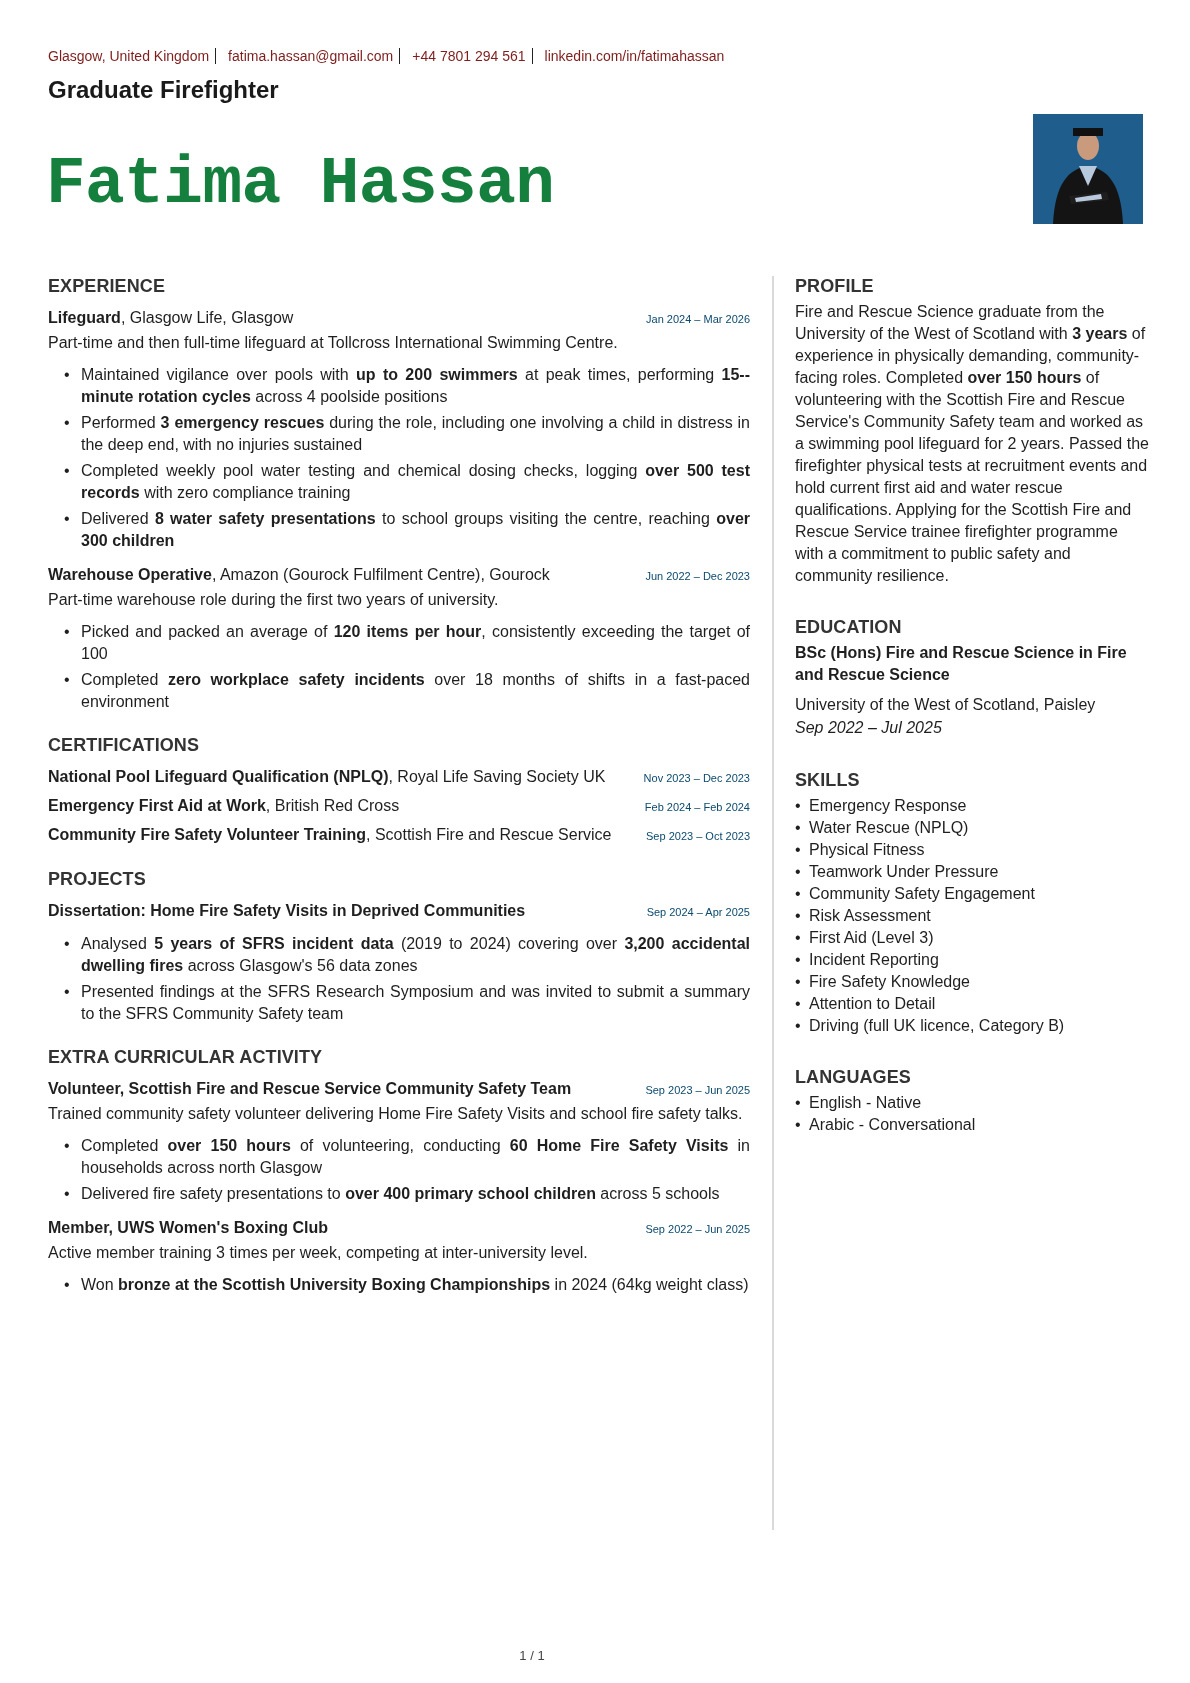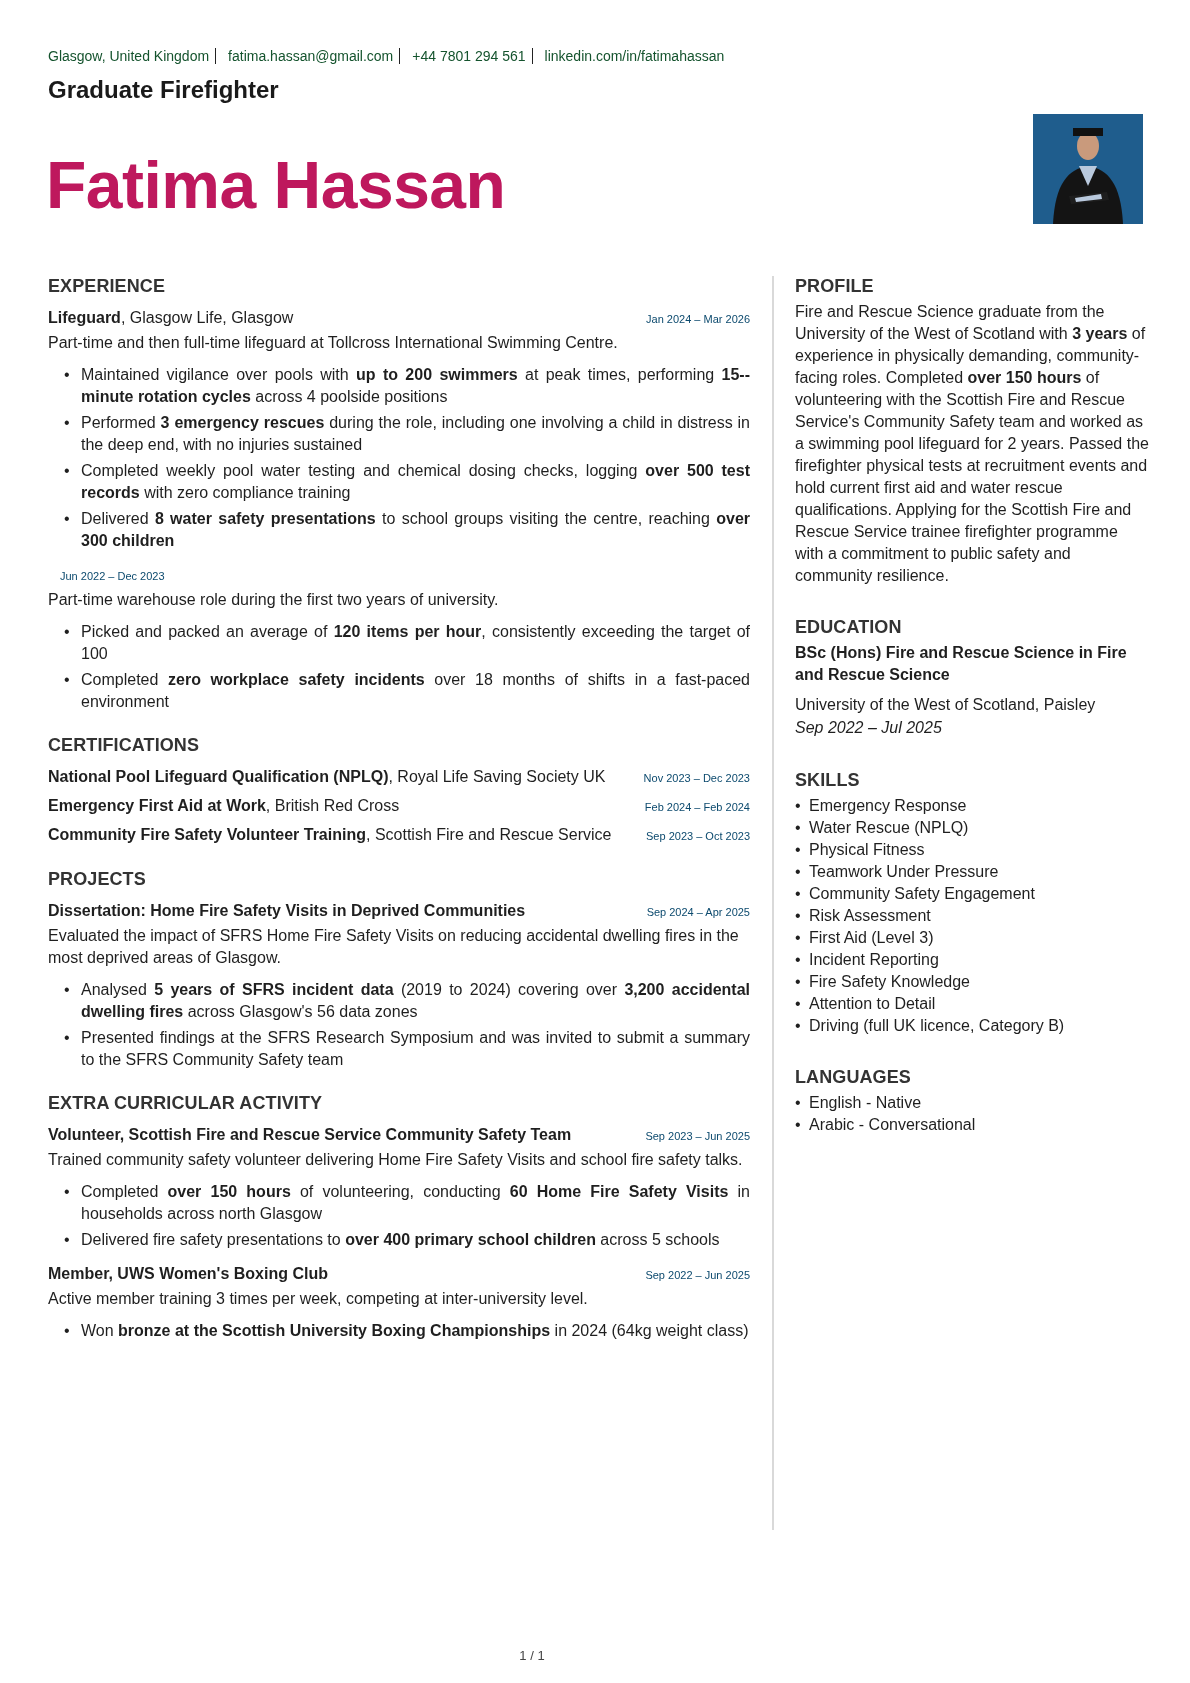--- a/index.html
+++ b/index.html
@@ -1,21 +1,21 @@
 <!DOCTYPE html>
 <html><head>
 <meta charset="utf-8">
 <style>
   * { box-sizing: border-box; margin: 0; padding: 0; }
   html, body { width: 1190px; height: 1683px; background: #ffffff; }
   body { font-family: "Liberation Sans", "DejaVu Sans", sans-serif; color: #1f1f1f; position: relative; }
-  .contact { position: absolute; left: 48px; top: 48px; font-size: 14px; color: #14532d; display: flex; align-items: center; }
+  .contact { position: absolute; left: 48px; top: 48px; font-size: 14px; color: #7f1d1d; display: flex; align-items: center; }
   .contact .sep { display: inline-block; width: 1px; height: 16px; background: #222; margin: 0 12px 0 6px; }
   .job-title { position: absolute; left: 48px; top: 76px; font-size: 24px; font-weight: 700; color: #1a1a1a; }
-  .name { position: absolute; left: 46px; top: 152px; font-size: 66px; font-weight: 700; color: #be185d; letter-spacing: -0.5px; line-height: 1; }
+  .name { position: absolute; left: 46px; top: 152px; font-size: 66px; font-weight: 700; color: #15803d; letter-spacing: -0.5px; line-height: 1; font-family: Liberation Mono, monospace; }
   .photo { position: absolute; left: 1033px; top: 114px; width: 110px; height: 110px; background: #1f5d8d; overflow: hidden; }
   .divider { position: absolute; left: 772px; top: 276px; width: 2px; height: 1254px; background: #d9d9d9; }
   .left { position: absolute; left: 48px; top: 276px; width: 702px; }
   .right { position: absolute; left: 795px; top: 276px; width: 355px; }
   .sec-h { font-size: 18px; font-weight: 700; color: #333; margin-bottom: 10px; letter-spacing: 0.1px; }
   .entry-head { display: flex; justify-content: space-between; align-items: flex-start; font-size: 16px; line-height: 22px; }
   .entry-head .title b { font-weight: 700; }
   .entry-head .date { font-size: 11px; color: #0c4a6e; white-space: nowrap; margin-left: 12px; padding-top: 1px; }
   .desc { font-size: 16px; line-height: 22px; margin-top: 2px; }
   ul.bul { list-style: none; margin: 10px 0 0 0; }
@@ -77,20 +77,21 @@
           <div class="desc">Part-time and then full-time lifeguard at Tollcross International Swimming Centre.</div>
           <ul class="bul">
             <li><span>Maintained vigilance over pools with </span><b>up to 200 swimmers</b><span> at peak times, performing </span><b>15--minute rotation cycles</b><span> across 4 poolside positions</span></li>
             <li><span>Performed </span><b>3 emergency rescues</b><span> during the role, including one involving a child in distress in the deep end, with no injuries sustained</span></li>
             <li><span>Completed weekly pool water testing and chemical dosing checks, logging </span><b>over 500 test records</b><span> with zero compliance training</span></li>
             <li><span>Delivered </span><b>8 water safety presentations</b><span> to school groups visiting the centre, reaching </span><b>over 300 children</b></li>
           </ul>
         </div>
         <div class="entry">
           <div class="entry-head">
+            <div class="title"><b>Warehouse Operative</b><span>, Amazon (Gourock Fulfilment Centre), Gourock</span></div>
             <div class="date">Jun 2022 – Dec 2023</div>
           </div>
           <div class="desc">Part-time warehouse role during the first two years of university.</div>
           <ul class="bul">
             <li><span>Picked and packed an average of </span><b>120 items per hour</b><span>, consistently exceeding the target of 100</span></li>
             <li><span>Completed </span><b>zero workplace safety incidents</b><span> over 18 months of shifts in a fast-paced environment</span></li>
           </ul>
         </div>
       </div>
   </div>
@@ -114,21 +115,20 @@
   </div>
 
   <div class="section">
     <div class="sec-h">PROJECTS</div>
     <div id="proj-entries">
         <div class="entry">
           <div class="entry-head">
             <div class="title"><b>Dissertation: Home Fire Safety Visits in Deprived Communities</b></div>
             <div class="date">Sep 2024 – Apr 2025</div>
           </div>
-          <div class="desc">Evaluated the impact of SFRS Home Fire Safety Visits on reducing accidental dwelling fires in the most deprived areas of Glasgow.</div>
           <ul class="bul">
             <li><span>Analysed </span><b>5 years of SFRS incident data</b><span> (2019 to 2024) covering over </span><b>3,200 accidental dwelling fires</b><span> across Glasgow's 56 data zones</span></li>
             <li><span>Presented findings at the SFRS Research Symposium and was invited to submit a summary to the SFRS Community Safety team</span></li>
           </ul>
         </div>
       </div>
   </div>
 
   <div class="section">
     <div class="sec-h">EXTRA CURRICULAR ACTIVITY</div>

